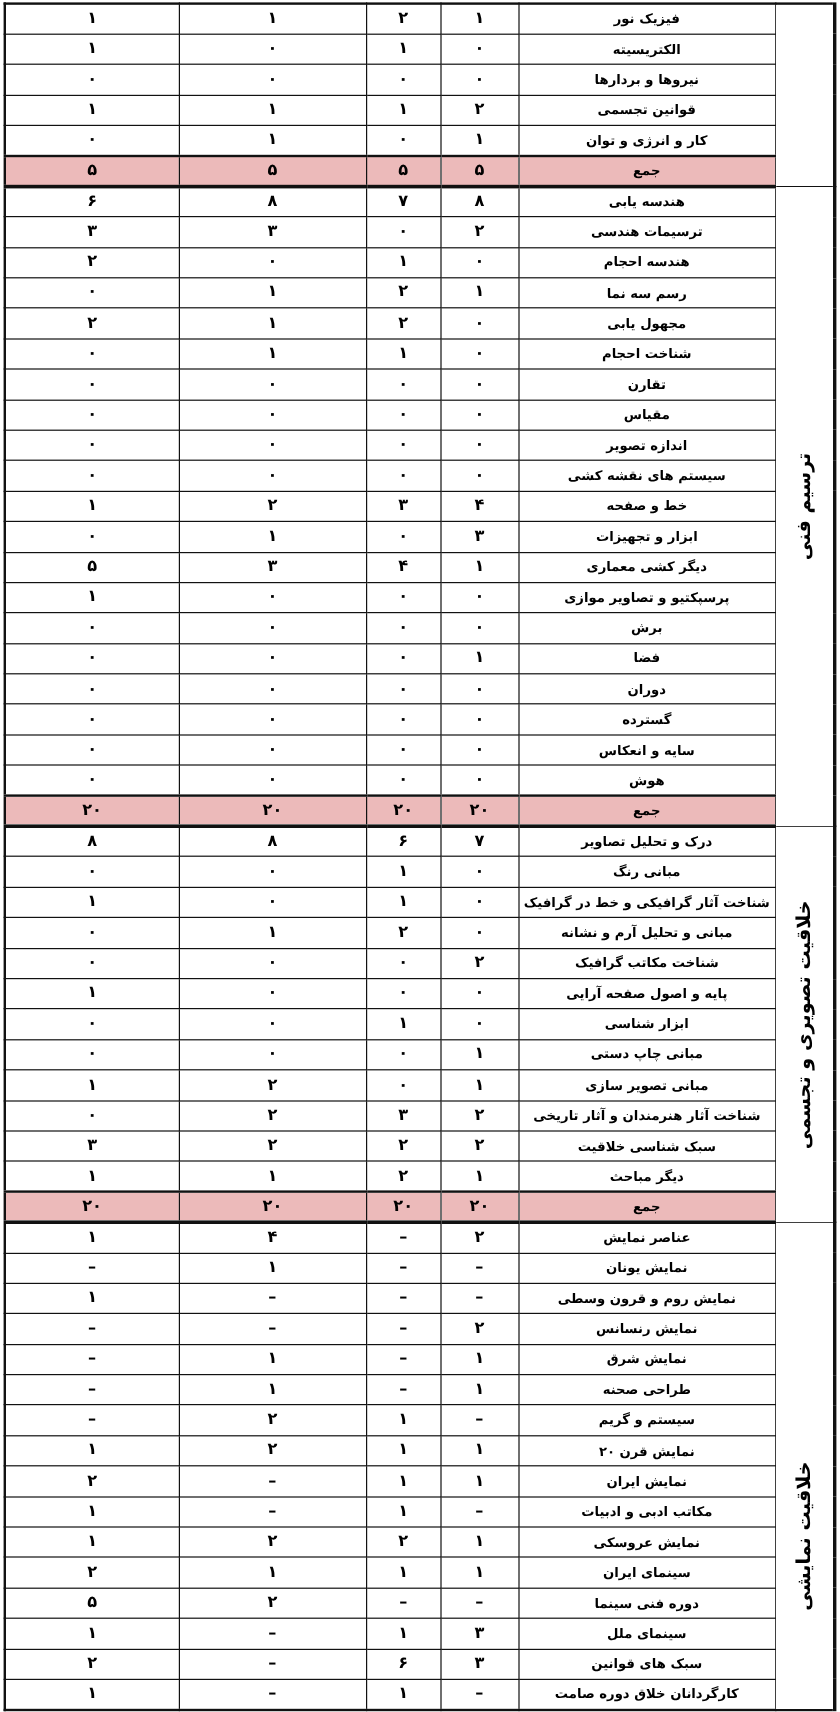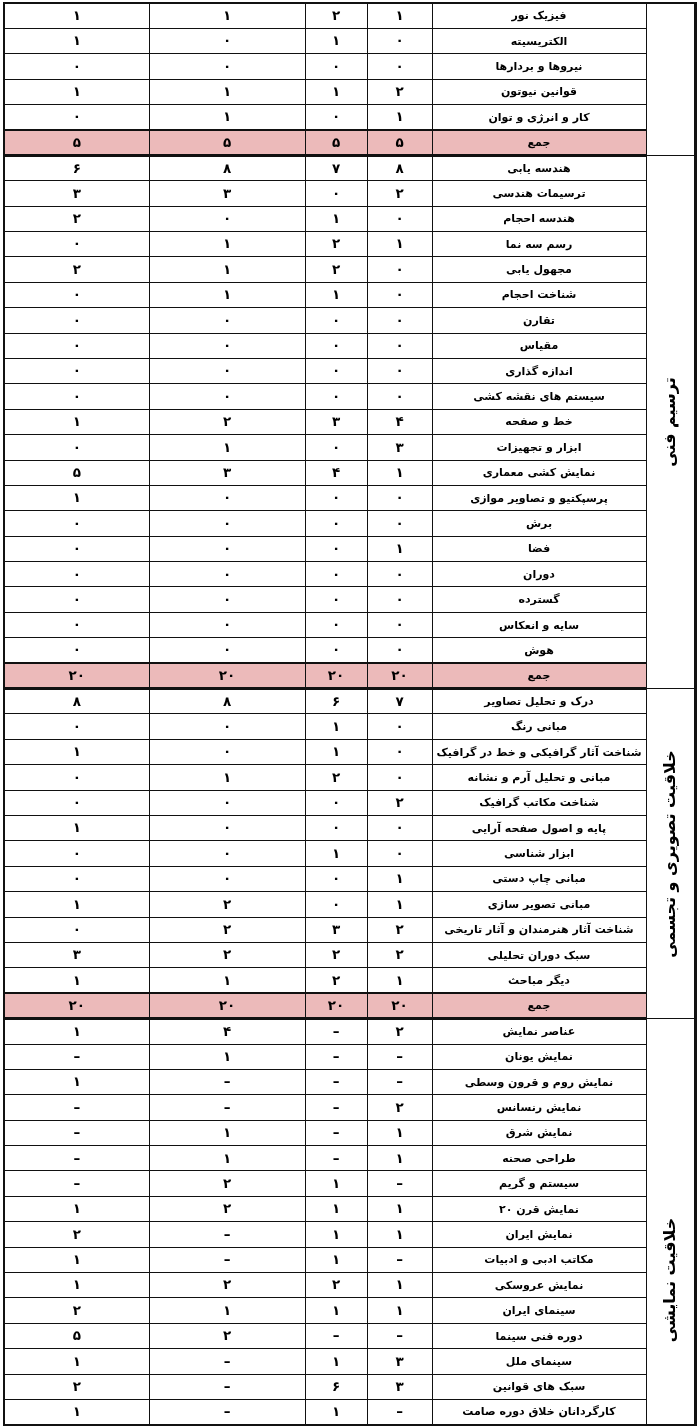--- a/index.html
+++ b/index.html
@@ -98,21 +98,21 @@
           <td class="num">۰</td>
           <td class="num">۰</td>
           <td class="num">۰</td>
           <td class="topic">نیروها و بردارها</td>
         </tr>
         <tr>
           <td class="num">۱</td>
           <td class="num">۱</td>
           <td class="num">۱</td>
           <td class="num">۲</td>
-          <td class="topic">قوانین نیوتون</td>
+          <td class="topic">قوانین تجسمی</td>
         </tr>
         <tr>
           <td class="num">۰</td>
           <td class="num">۱</td>
           <td class="num">۰</td>
           <td class="num">۱</td>
           <td class="topic">کار و انرژی و توان</td>
         </tr>
         <tr class="total">
           <td class="num pink" style="background: rgb(236, 186, 186);">۵</td>
@@ -178,21 +178,21 @@
           <td class="num">۰</td>
           <td class="num">۰</td>
           <td class="num">۰</td>
           <td class="topic">مقیاس</td>
         </tr>
         <tr>
           <td class="num">۰</td>
           <td class="num">۰</td>
           <td class="num">۰</td>
           <td class="num">۰</td>
-          <td class="topic">اندازه گذاری</td>
+          <td class="topic">اندازه تصویر</td>
         </tr>
         <tr>
           <td class="num">۰</td>
           <td class="num">۰</td>
           <td class="num">۰</td>
           <td class="num">۰</td>
           <td class="topic">سیستم های نقشه کشی</td>
         </tr>
         <tr>
           <td class="num">۱</td>
@@ -206,21 +206,21 @@
           <td class="num">۱</td>
           <td class="num">۰</td>
           <td class="num">۳</td>
           <td class="topic">ابزار و تجهیزات</td>
         </tr>
         <tr>
           <td class="num">۵</td>
           <td class="num">۳</td>
           <td class="num">۴</td>
           <td class="num">۱</td>
-          <td class="topic">نمایش کشی معماری</td>
+          <td class="topic">دیگر کشی معماری</td>
         </tr>
         <tr>
           <td class="num">۱</td>
           <td class="num">۰</td>
           <td class="num">۰</td>
           <td class="num">۰</td>
           <td class="topic">پرسپکتیو و تصاویر موازی</td>
         </tr>
         <tr>
           <td class="num">۰</td>
@@ -342,21 +342,21 @@
           <td class="num">۲</td>
           <td class="num">۳</td>
           <td class="num">۲</td>
           <td class="topic">شناخت آثار هنرمندان و آثار تاریخی</td>
         </tr>
         <tr>
           <td class="num">۳</td>
           <td class="num">۲</td>
           <td class="num">۲</td>
           <td class="num">۲</td>
-          <td class="topic">سبک دوران تحلیلی</td>
+          <td class="topic">سبک شناسی خلاقیت</td>
         </tr>
         <tr>
           <td class="num">۱</td>
           <td class="num">۱</td>
           <td class="num">۲</td>
           <td class="num">۱</td>
           <td class="topic">دیگر مباحث</td>
         </tr>
         <tr class="total">
           <td class="num pink" style="background: rgb(236, 186, 186);">۲۰</td>

